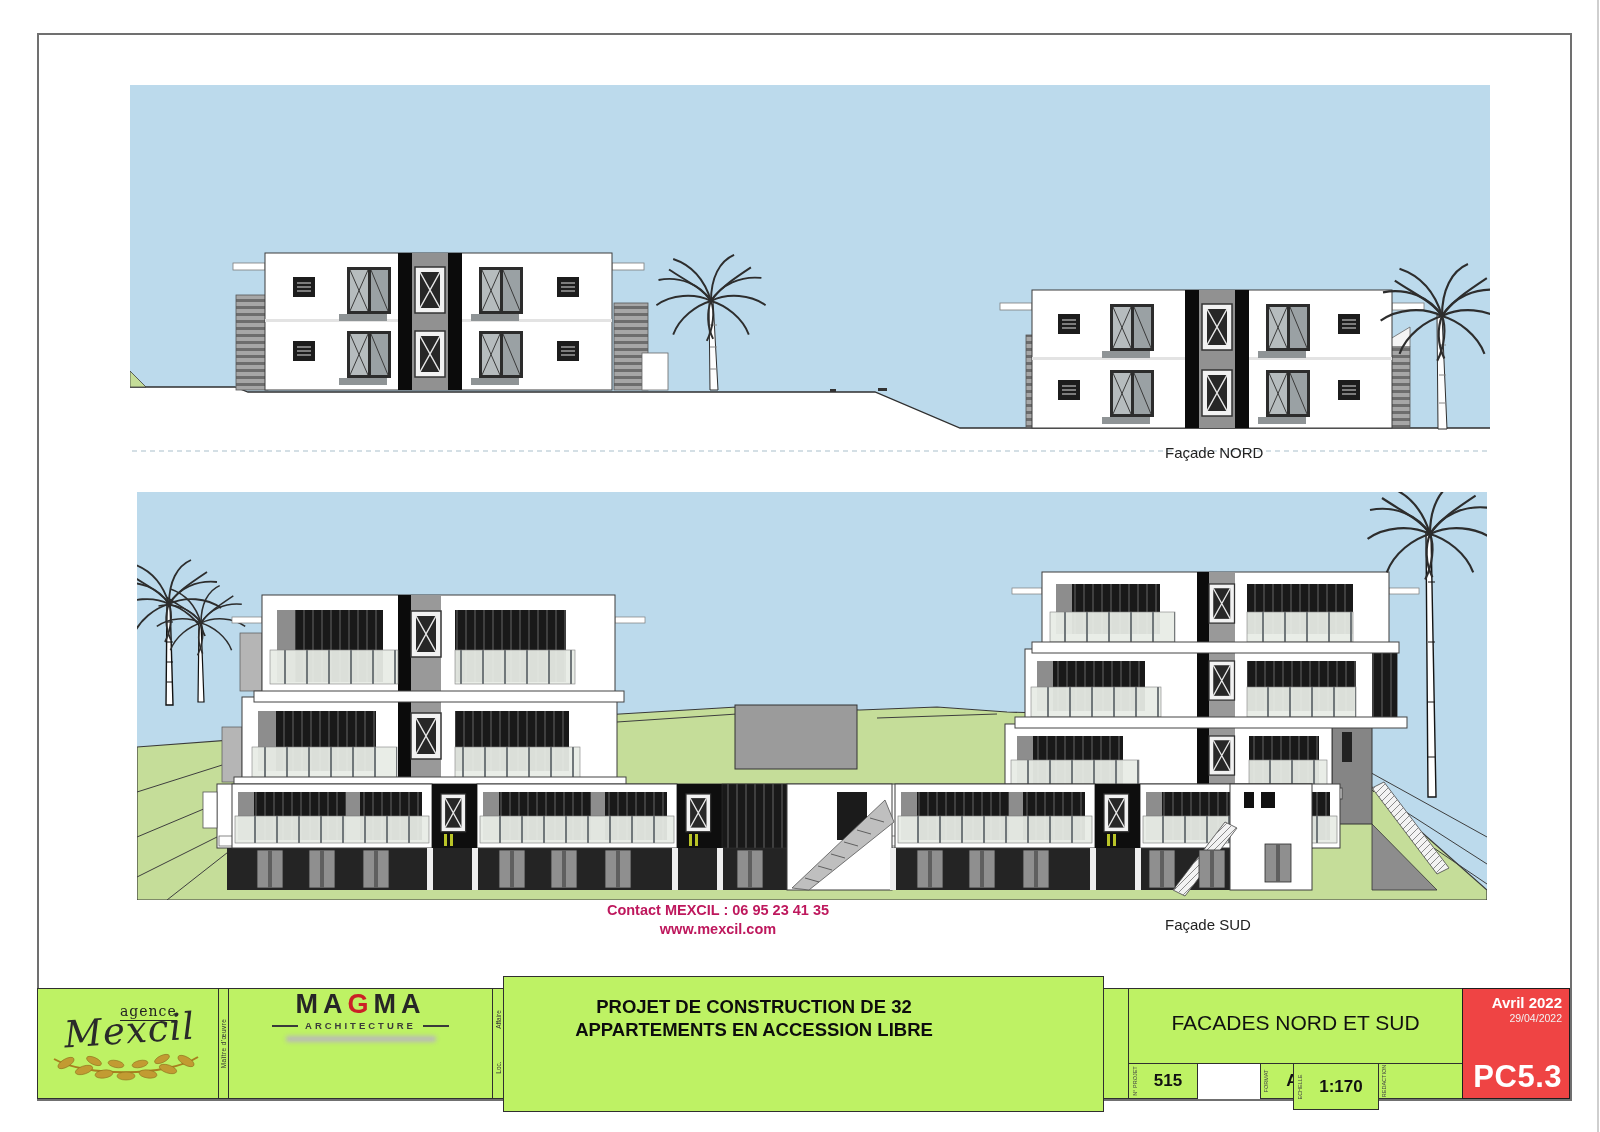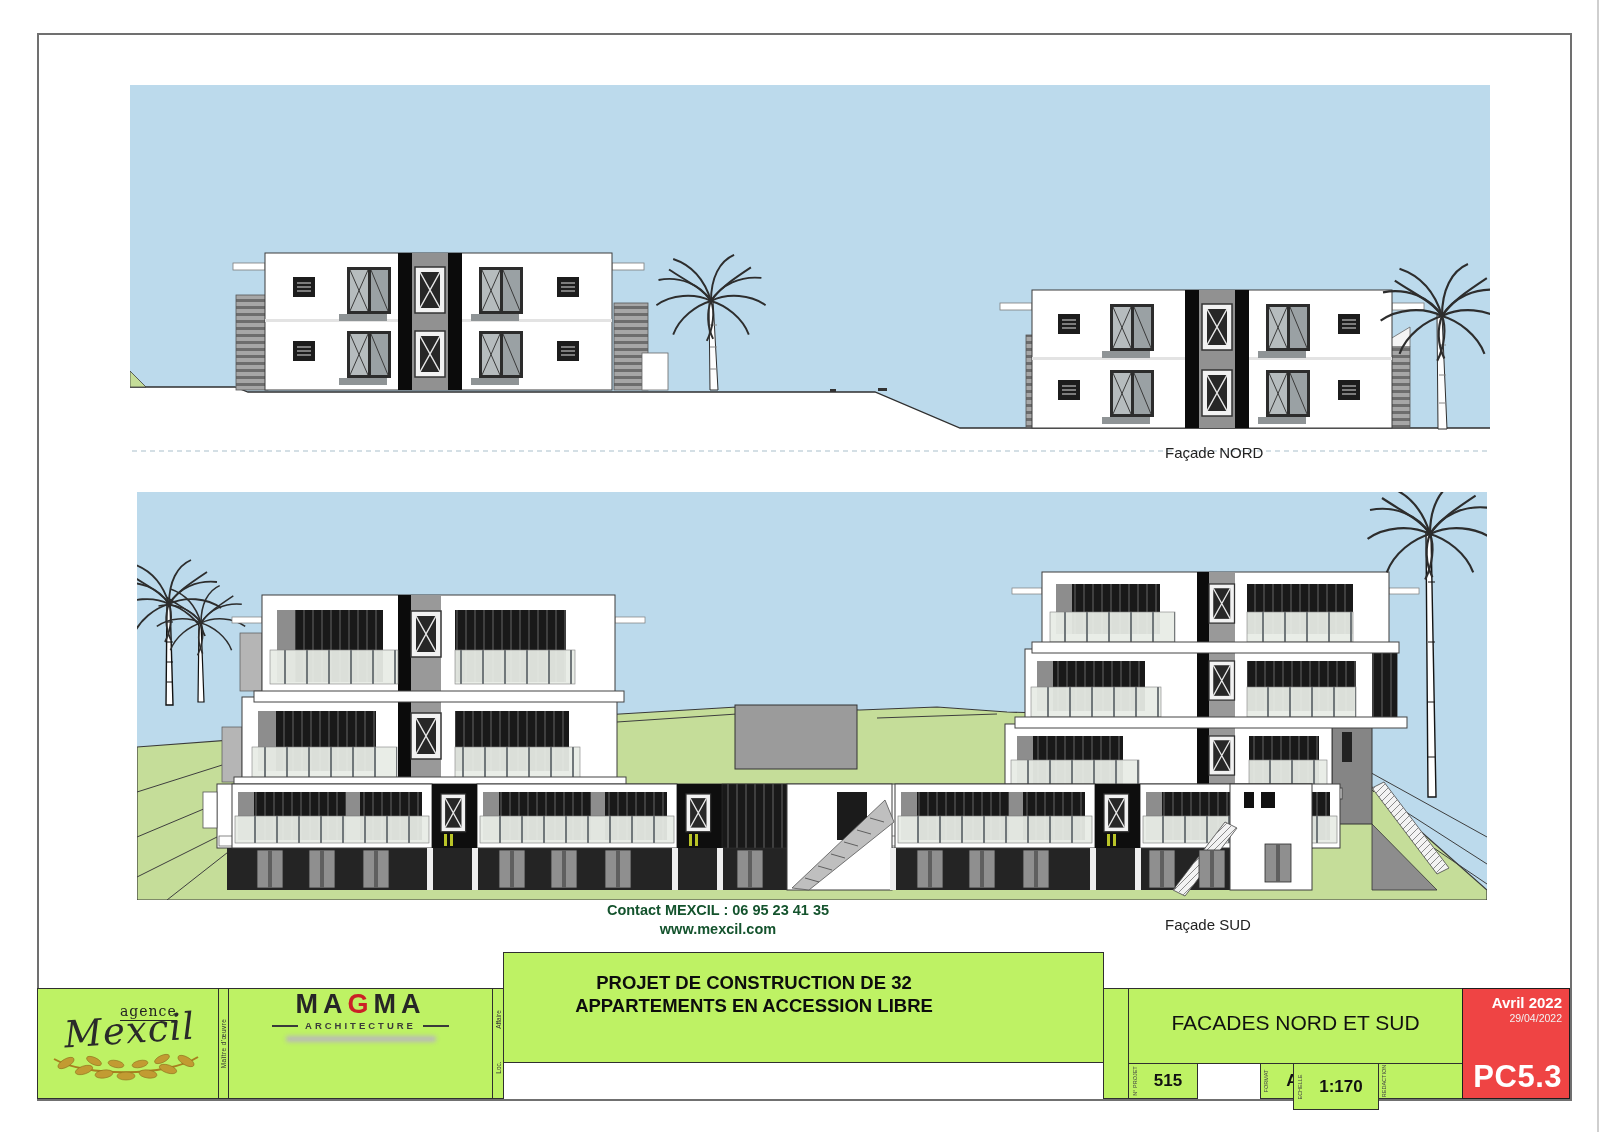--- a/index.html
+++ b/index.html
@@ -8,29 +8,29 @@
   .page-edge{position:absolute;right:1px;top:0;bottom:0;width:2px;background:#cfcfcf;}
   .frame{position:absolute;left:37px;top:33px;width:1531px;height:1064px;border:2px solid #707070;}
   .panel{position:absolute;}
   .panel-north{left:130px;top:85px;width:1360px;height:370px;}
   .panel-south{left:137px;top:492px;width:1350px;height:408px;}
   svg{display:block;}
   .fac-label{position:absolute;width:300px;text-align:left;font-size:15px;color:#222;}
   .fac-nord{left:1165px;top:444px;}
   .fac-sud{left:1165px;top:916px;}
   .contact{position:absolute;left:518px;top:901px;width:400px;text-align:center;
-           font-weight:bold;font-size:14.5px;line-height:19px;color:#14532d;}
+           font-weight:bold;font-size:14.5px;line-height:19px;color:#be185d;}
   
   .tb{position:absolute;box-sizing:border-box;border:1px solid #2f2f2f;background:#bef264;}
   .tb-top{position:absolute;left:37px;top:988px;width:1533px;height:0;border-top:2px solid #4a4a4a;}
   .cell-logo   {left:37px;  top:988px;width:182px;height:111px;}
   .strip-moe   {left:218px; top:988px;width:11px; height:111px;}
   .cell-magma  {left:228px; top:988px;width:265px;height:111px;}
   .strip-aff   {left:492px; top:988px;width:12px; height:111px;}
-  .cell-title  {left:503px; top:952px;width:601px;height:111px;}
+  .cell-title  {left:503px; top:976px;width:601px;height:136px;}
   .strip-empty {left:1103px;top:988px;width:26px; height:111px;}
   .cell-facades{left:1128px;top:988px;width:335px;height:76px;}
   .cell-f0{left:1128px;top:1063px;width:70px;height:36px;}
   .cell-f1{left:1260px;top:1063px;width:64px;height:36px;padding-left:12px;}
   .cell-f2{left:1293px;top:1063px;width:86px;height:47px;}
   .cell-f3{left:1378px;top:1063px;width:85px;height:36px;}
   .cell-stamp{left:1462px;top:988px;width:108px;height:111px;background:#ef4444;border:1.5px solid #1d1d1d;}
   .vwrap{position:absolute;left:0;top:0;bottom:0;width:100%;display:flex;align-items:center;justify-content:center;overflow:hidden;}
   .vwrap span{transform:rotate(-90deg);white-space:nowrap;font-size:6.5px;color:#333;letter-spacing:.4px;}
   .vhalf-top{position:absolute;left:0;top:4px;height:48%;width:100%;display:flex;align-items:center;justify-content:center;}

